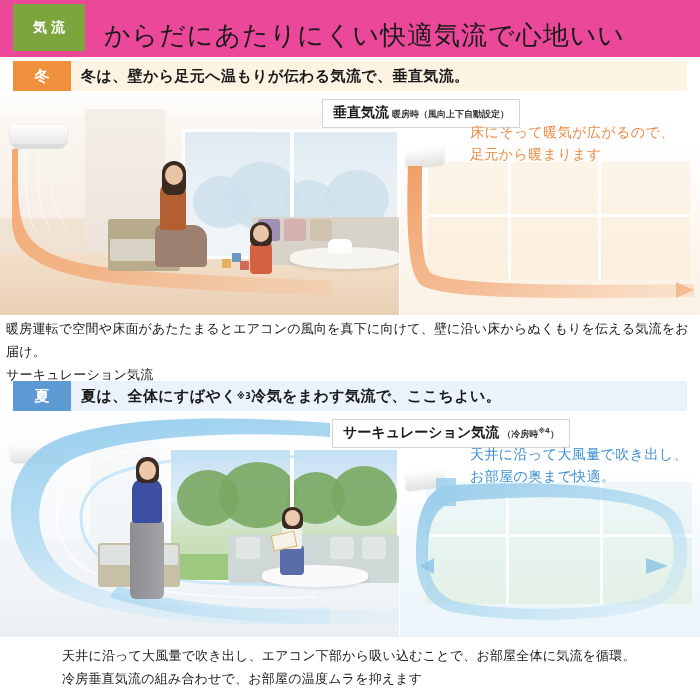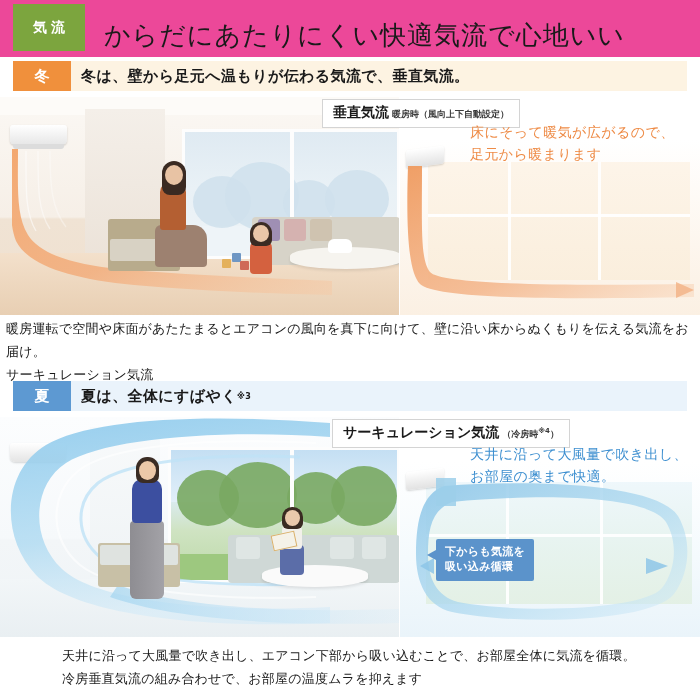--- a/index.html
+++ b/index.html
@@ -313,20 +313,21 @@
   <div class="caption caption-winter">
     <div>暖房運転で空間や床面があたたまるとエアコンの風向を真下に向けて、壁に沿い床からぬくもりを伝える気流をお届け。</div>
     <div>サーキュレーション気流</div>
   </div>
 
   <div class="season-bar summer">
     <div class="season-badge blue">夏</div>
     <div class="season-text">
         <span>夏は、全体にすばやく</span>
         <sup>※3</sup>
+        <span>冷気をまわす気流で、ここちよい。</span>
       </div>
   </div>
 
   <div class="scene summer-main">
     <div class="s-room"></div>
     <div class="s-backwall"></div>
     <div class="s-floor"></div>
 
     <div class="s-window">
       <div class="s-sky"></div>
@@ -397,24 +398,20 @@
       </defs>
       <path d="M44,24 C160,16 260,26 278,54 C292,78 290,110 274,132 C252,160 120,164 52,150
                C26,144 16,120 16,92 C16,58 22,32 44,24 Z
                M52,40 C32,48 28,66 28,92 C28,116 36,134 58,140 C120,152 244,148 262,126
                C276,108 278,80 266,60 C250,36 160,30 52,40 Z" fill="url(#sifg)" fill-rule="evenodd"></path>
       <path d="M36,16 L56,16 L56,44 L36,44 Z" fill="#9ccfea" opacity=".85"></path>
       <path d="M246,96 L268,104 L246,112 Z" fill="#8dc6e8" opacity=".85"></path>
       <path d="M34,112 L20,104 L34,96 Z" fill="#8dc6e8" opacity=".85"></path>
     </svg>
 
-    <div class="si-callout left">
-      <div>下からも気流を</div>
-      <div>吸い込み循環</div>
-    </div>
   </div>
 
   <div class="spec-label spec-summer">
     <span>サーキュレーション気流</span><span class="sub"><span>（冷房時</span><sup>※4</sup><span>）</span></span>
   </div>
   <div class="overlay-text ot-summer">
     <div>天井に沿って大風量で吹き出し、</div>
     <div>お部屋の奥まで快適。</div>
   </div>
 

